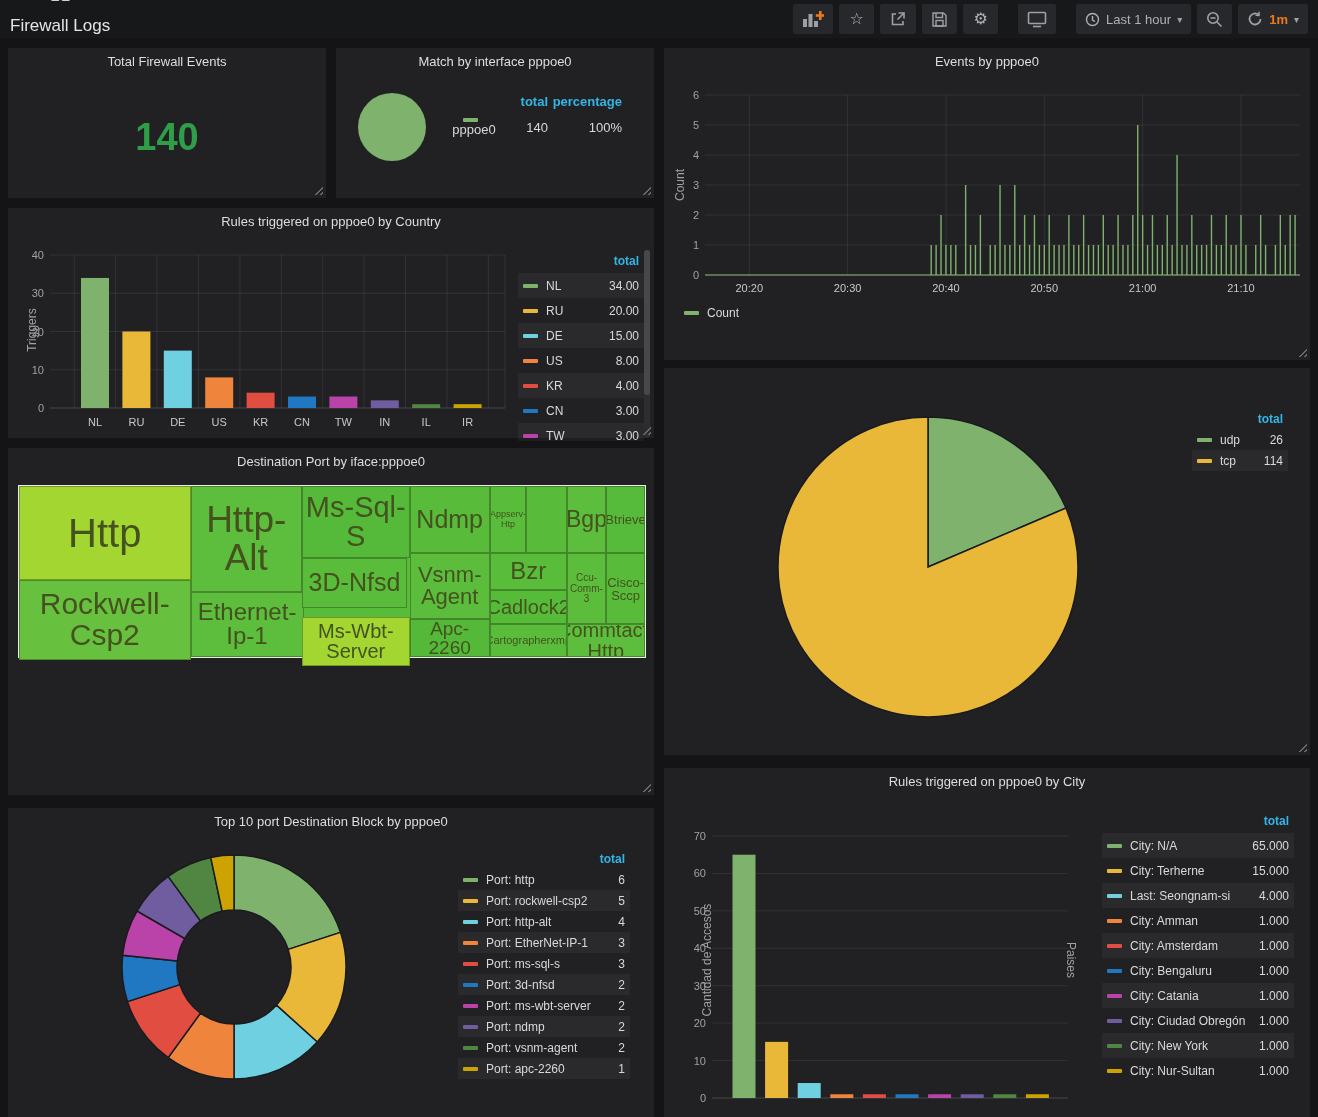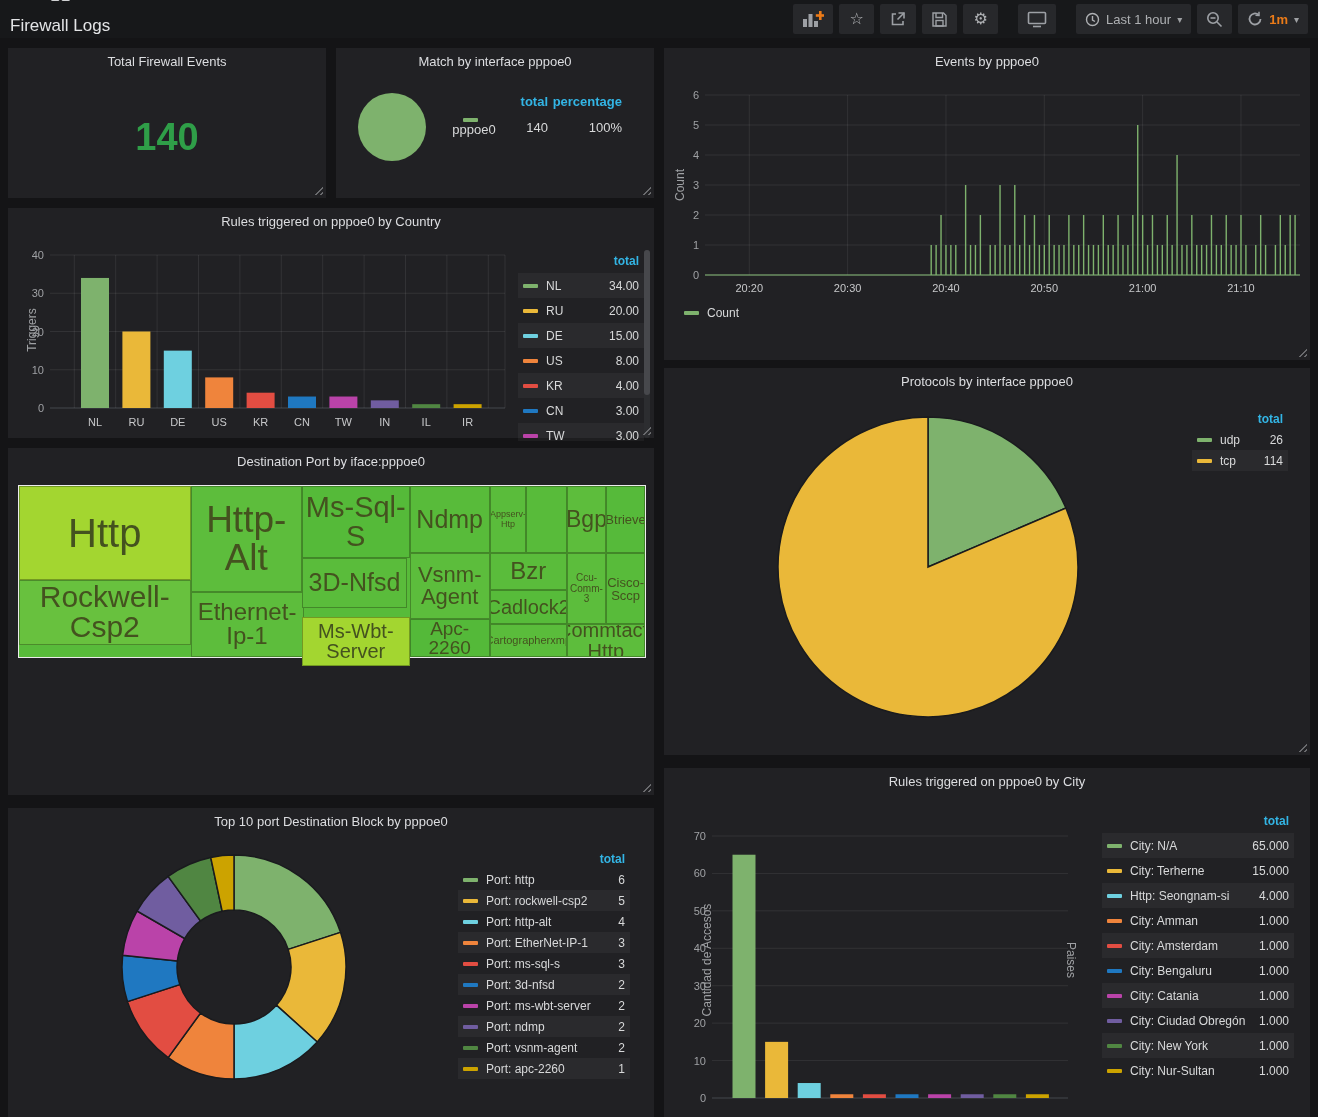--- a/index.html
+++ b/index.html
@@ -380,21 +380,21 @@
   <div class="legend-scrollbar" style="right:4px;top:42px;height:188px">
     <div class="thumb" style="top:0;height:145px"></div>
   </div>
   <div class="resize-handle"></div>
 </div>
 
 <div class="panel p5">
   <div class="panel-title">Destination Port by iface:pppoe0</div>
   <div class="treemap" id="treemap">
       <div class="tm-cell" style="left: 0px; top: 0px; width: 171.524px; height: 93.879px; background: rgb(163, 214, 48); font-size: 40px;">Http</div>
-      <div class="tm-cell" style="left: 0px; top: 93.879px; width: 171.524px; height: 65px; background: rgb(104, 193, 62); font-size: 30px;">Rockwell-Csp2</div>
+      <div class="tm-cell" style="left: 0px; top: 93.879px; width: 171.524px; height: 80px; background: rgb(104, 193, 62); font-size: 30px;">Rockwell-Csp2</div>
       <div class="tm-cell" style="left: 171.524px; top: 0px; width: 111.428px; height: 105.678px; background: rgb(93, 189, 60); font-size: 37px;">Http-Alt</div>
       <div class="tm-cell" style="left: 171.524px; top: 105.678px; width: 113px; height: 65.322px; background: rgb(93, 189, 60); font-size: 24px;">Ethernet-Ip-1</div>
       <div class="tm-cell" style="left: 282.952px; top: 0px; width: 107.672px; height: 72.162px; background: rgb(85, 186, 57); font-size: 29px;">Ms-Sql-S</div>
       <div class="tm-cell" style="left: 282.952px; top: 72.162px; width: 105px; height: 49.419px; background: rgb(90, 188, 59); font-size: 25px;">3D-Nfsd</div>
       <div class="tm-cell" style="left: 282.952px; top: 121.581px; width: 107.672px; height: 49.419px; background: rgb(163, 214, 48); font-size: 20px; margin-top: 9px;">Ms-Wbt-Server</div>
       <div class="tm-cell" style="left: 390.624px; top: 0px; width: 80.128px; height: 67.203px; background: rgb(88, 187, 58); font-size: 25px;">Ndmp</div>
       <div class="tm-cell" style="left: 390.624px; top: 67.203px; width: 80.128px; height: 66.177px; background: rgb(92, 189, 60); font-size: 22px;">Vsnm-Agent</div>
       <div class="tm-cell" style="left: 390.624px; top: 133.38px; width: 80.128px; height: 37.62px; background: rgb(84, 185, 57); font-size: 19px;">Apc-2260</div>
       <div class="tm-cell" style="left: 470.752px; top: 0px; width: 36.308px; height: 67.203px; background: rgb(90, 188, 59); font-size: 9px;">Appserv-Htp</div>
       <div class="tm-cell" style="left: 507.06px; top: 0px; width: 40.69px; height: 67.203px; background: rgb(88, 187, 58); font-size: 10px;"></div>
@@ -404,21 +404,20 @@
       <div class="tm-cell" style="left: 470.752px; top: 103.797px; width: 76.998px; height: 34.542px; background: rgb(87, 187, 58); font-size: 20px;">Cadlock2</div>
       <div class="tm-cell" style="left: 547.75px; top: 67.203px; width: 39.438px; height: 71.136px; background: rgb(92, 189, 60); font-size: 10px;">Ccu-Comm-3</div>
       <div class="tm-cell" style="left: 587.188px; top: 67.203px; width: 38.812px; height: 71.136px; background: rgb(88, 187, 58); font-size: 13px;">Cisco-Sccp</div>
       <div class="tm-cell" style="left: 470.752px; top: 138.339px; width: 76.998px; height: 32.661px; background: rgb(90, 188, 59); font-size: 11px;">Cartographerxmp</div>
       <div class="tm-cell" style="left: 547.75px; top: 138.339px; width: 78.25px; height: 32.661px; background: rgb(93, 189, 60); font-size: 20px;">Commtact-Http</div>
     </div>
   <div class="resize-handle"></div>
 </div>
 
 <div class="panel p6">
-  <div class="panel-title">Protocols by interface pppoe0</div>
   <svg id="chart-protocols" width="646" height="387" style="position:absolute;left:0;top:0">
       <path d="M 264 199 L 264 49 A 150 150 0 0 1 401.9291658827176 140.04624525191147 Z" fill="#7EB26D" stroke="#1a1b1e" stroke-width="1.5"></path>
       <path d="M 264 199 L 401.9291658827176 140.04624525191147 A 150 150 0 1 1 264 49 Z" fill="#EAB839" stroke="#1a1b1e" stroke-width="1.5"></path>
     </svg>
   <div id="legend-protocols" class="legend-table compact alt-even" style="left:528px;top:40px;width:96px">
       <div class="l-head">total</div>
       <div class="l-rows">
         <div class="l-row">
           <i class="dash" style="background: rgb(126, 178, 109);"></i>
           <span class="l-label">udp</span>
@@ -545,21 +544,21 @@
           <span class="l-label">City: N/A</span>
           <span class="l-val">65.000</span>
         </div>
         <div class="l-row">
           <i class="dash" style="background: rgb(234, 184, 57);"></i>
           <span class="l-label">City: Terherne</span>
           <span class="l-val">15.000</span>
         </div>
         <div class="l-row">
           <i class="dash" style="background: rgb(110, 208, 224);"></i>
-          <span class="l-label">Http: Seongnam-si</span>
+          <span class="l-label">Last: Seongnam-si</span>
           <span class="l-val">4.000</span>
         </div>
         <div class="l-row">
           <i class="dash" style="background: rgb(239, 132, 60);"></i>
           <span class="l-label">City: Amman</span>
           <span class="l-val">1.000</span>
         </div>
         <div class="l-row">
           <i class="dash" style="background: rgb(226, 77, 66);"></i>
           <span class="l-label">City: Amsterdam</span>

